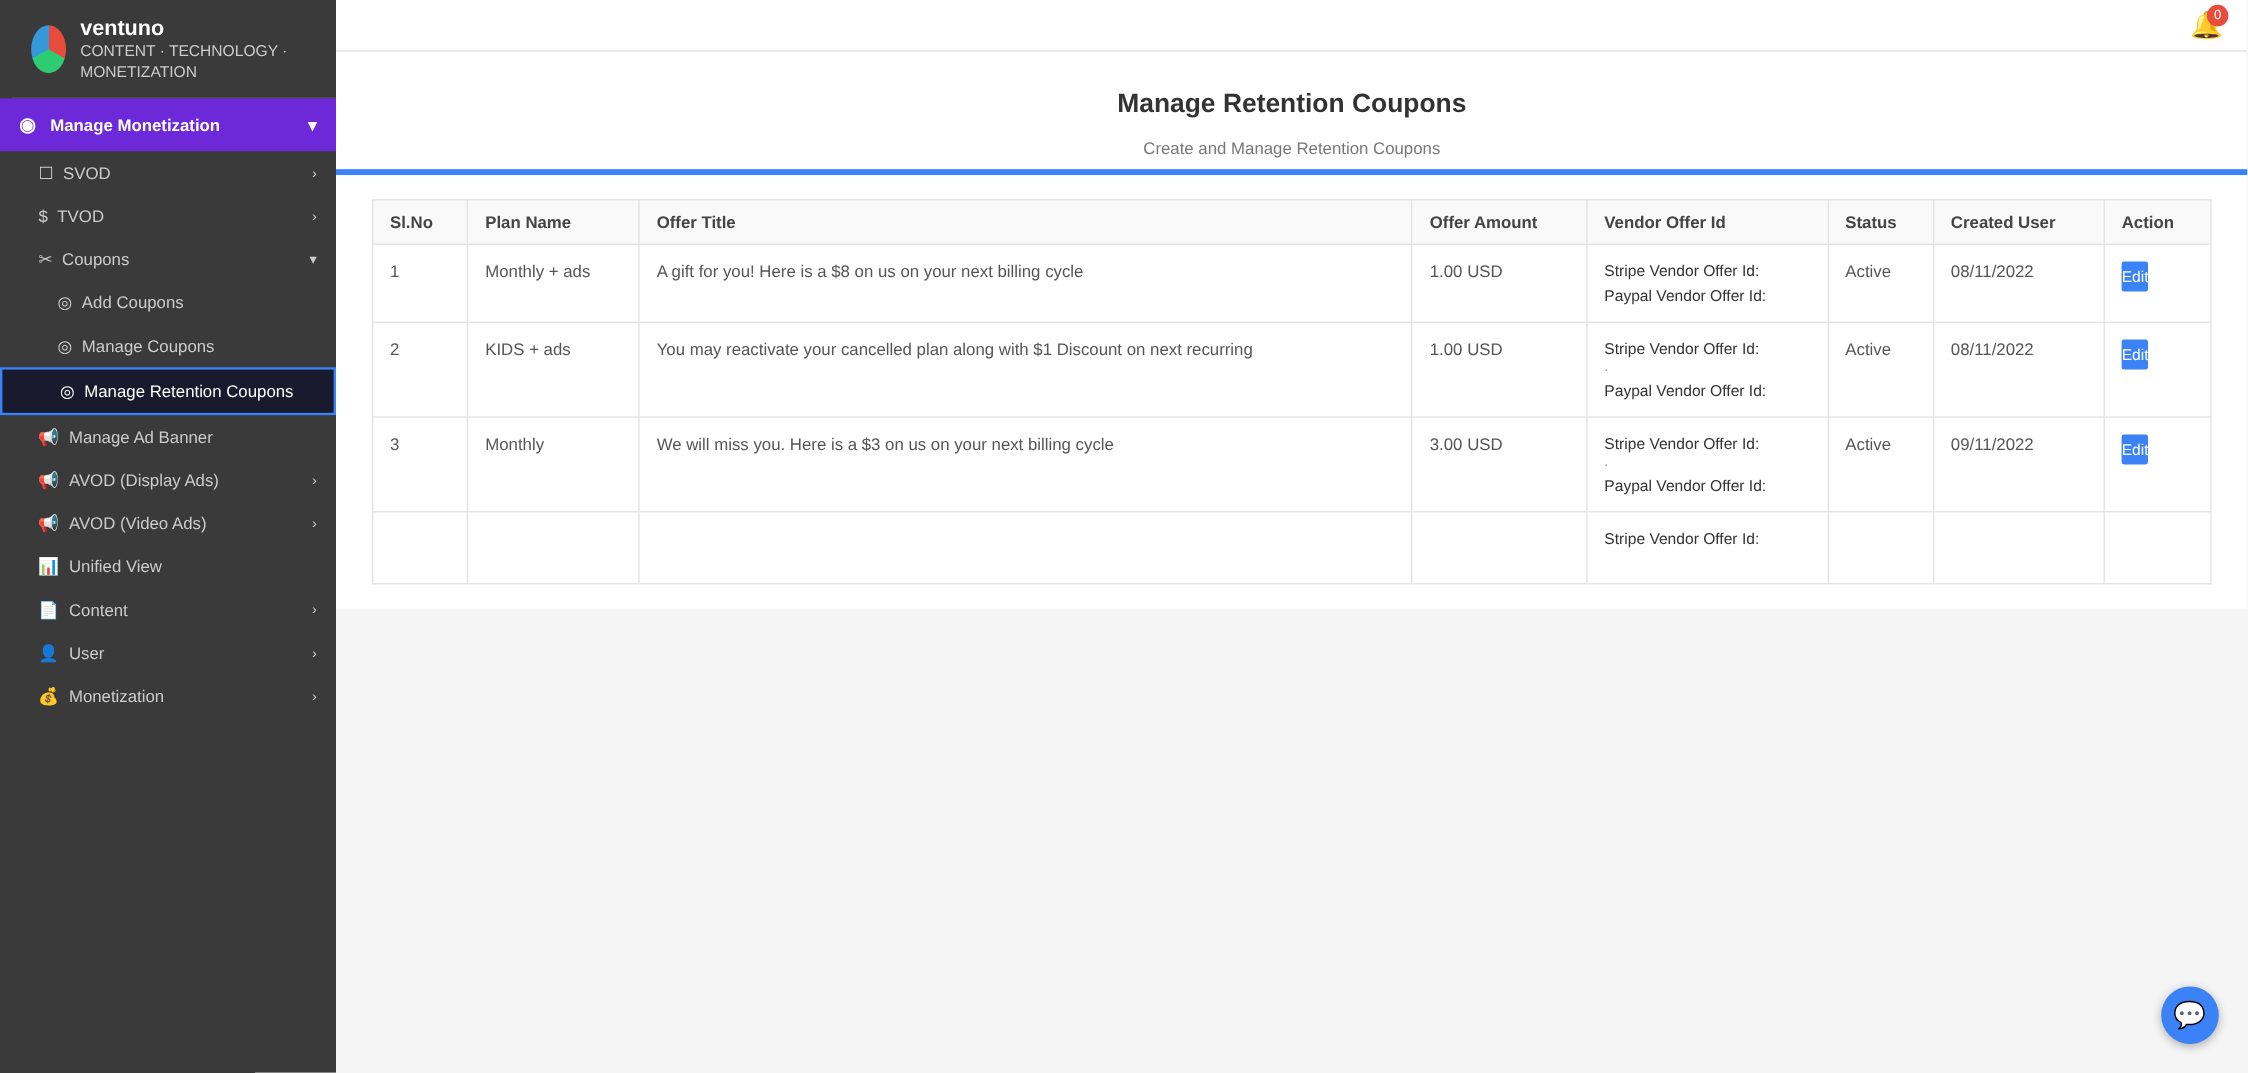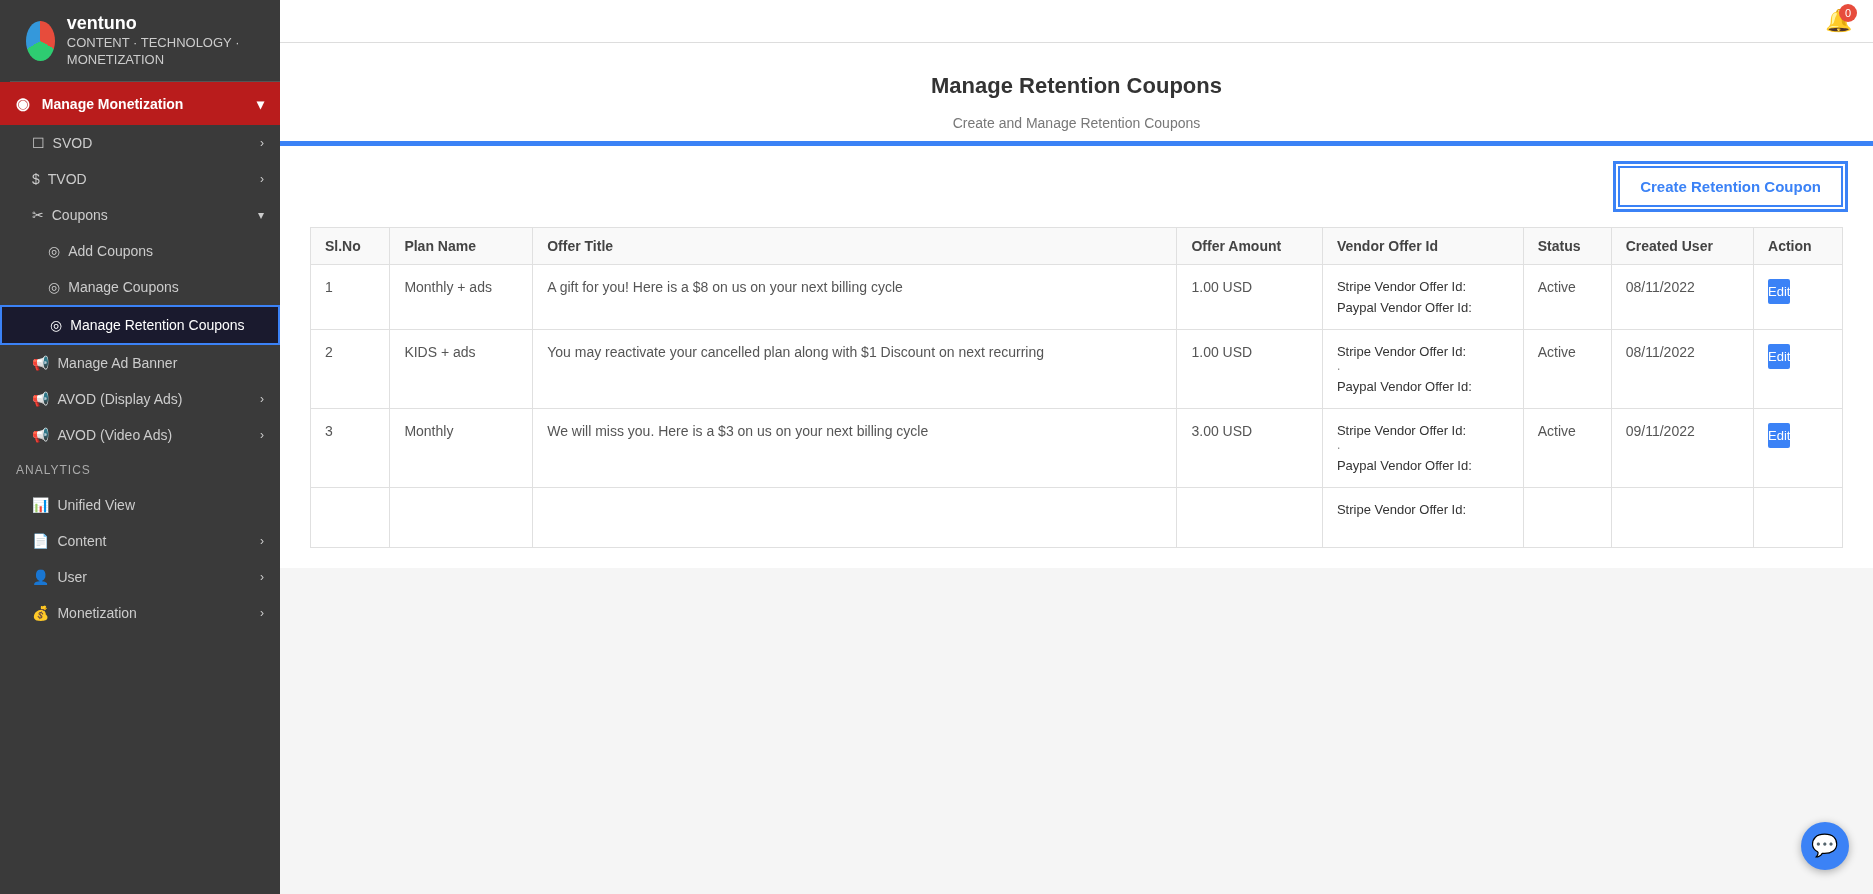--- a/index.html
+++ b/index.html
@@ -29,21 +29,21 @@
       border-radius: 50%;
       background: conic-gradient(#e74c3c 0deg 120deg, #2ecc71 120deg 240deg, #3498db 240deg 360deg);
     }
     .logo-text { font-size: 13px; color: #ccc; line-height: 1.3; }
     .logo-text strong { font-size: 18px; color: #fff; display: block; }
 
     .sidebar-section-header {
       padding: 12px 16px;
       font-size: 13px;
       color: #ccc;
-      background: #b91c1c;
+      background: #6d28d9;
       display: flex;
       align-items: center;
       justify-content: space-between;
       cursor: pointer;
     }
     .sidebar-section-header span { font-weight: bold; font-size: 14px; color: #fff; }
     .sidebar-section-header .icon { font-size: 16px; margin-right: 8px; }
 
     .sidebar-item {
       padding: 10px 16px 10px 32px;
@@ -272,21 +272,20 @@
     <span class="arrow">›</span>
   </div>
   <div class="sidebar-item">
     <div class="left">
       <span>📢</span>
       <span>AVOD (Video Ads)</span>
     </div>
     <span class="arrow">›</span>
   </div>
 
-  <div class="analytics-header">ANALYTICS</div>
 
   <div class="sidebar-item">
     <div class="left">
       <span>📊</span>
       <span>Unified View</span>
     </div>
   </div>
   <div class="sidebar-item">
     <div class="left">
       <span>📄</span>
@@ -319,23 +318,20 @@
     </button>
   </div>
 
   <div class="content-area">
     <div class="page-header">
       <div class="page-title">Manage Retention Coupons</div>
       <div class="page-subtitle">Create and Manage Retention Coupons</div>
     </div>
     <div class="blue-bar"></div>
     <div class="content-box">
-      <div class="create-btn-row">
-        <button class="create-retention-btn">Create Retention Coupon</button>
-      </div>
 
       <table class="data-table">
         <thead>
           <tr>
             <th>Sl.No</th>
             <th>Plan Name</th>
             <th>Offer Title</th>
             <th>Offer Amount</th>
             <th>Vendor Offer Id</th>
             <th>Status</th>

